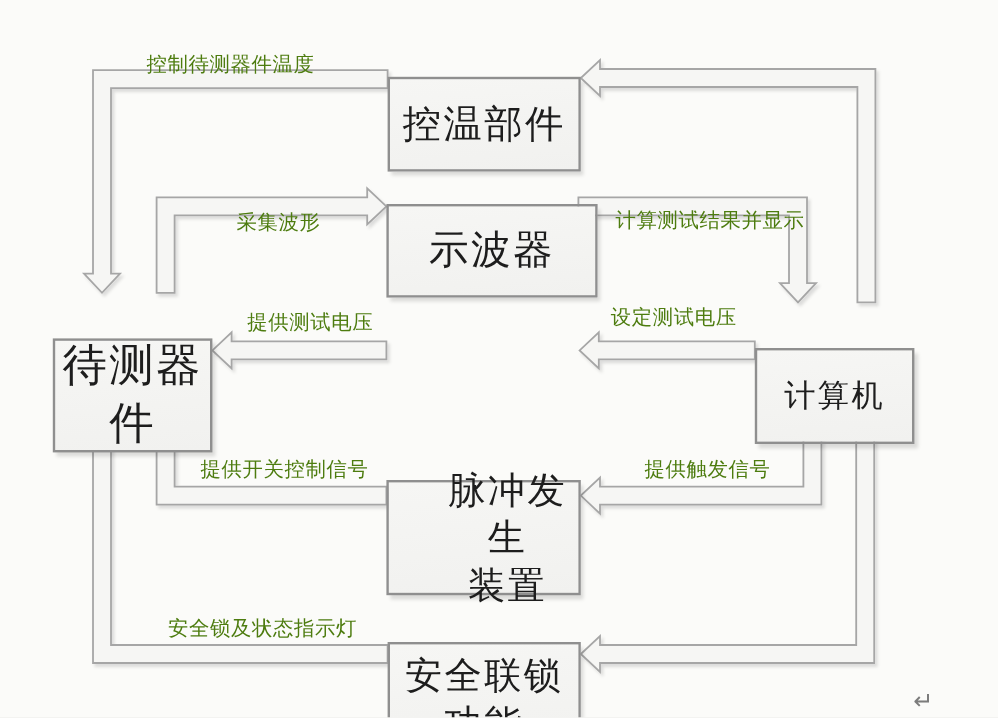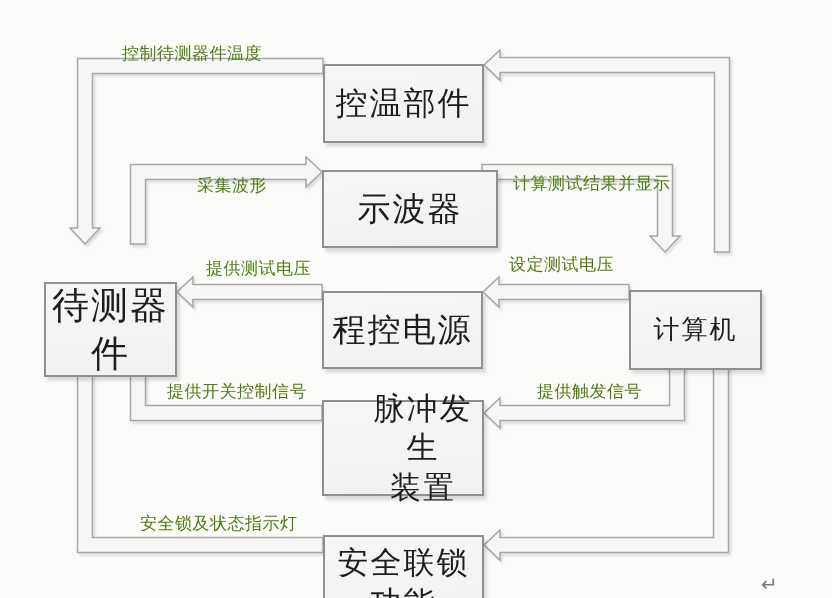--- a/index.html
+++ b/index.html
@@ -85,23 +85,20 @@
   <div class="node n-dut">
     <span>待测器
 件</span>
   </div>
   <div class="node n-temp">
     <span>控温部件</span>
   </div>
   <div class="node n-osc">
     <span>示波器</span>
   </div>
-  <div class="node n-psu">
-    <span>程控电源</span>
-  </div>
   <div class="node n-pulse">
     <span>脉冲发生
 装置</span>
   </div>
   <div class="node n-safety">
     <span>安全联锁
 功能</span>
   </div>
   <div class="node n-pc">
     <span>计算机</span>

